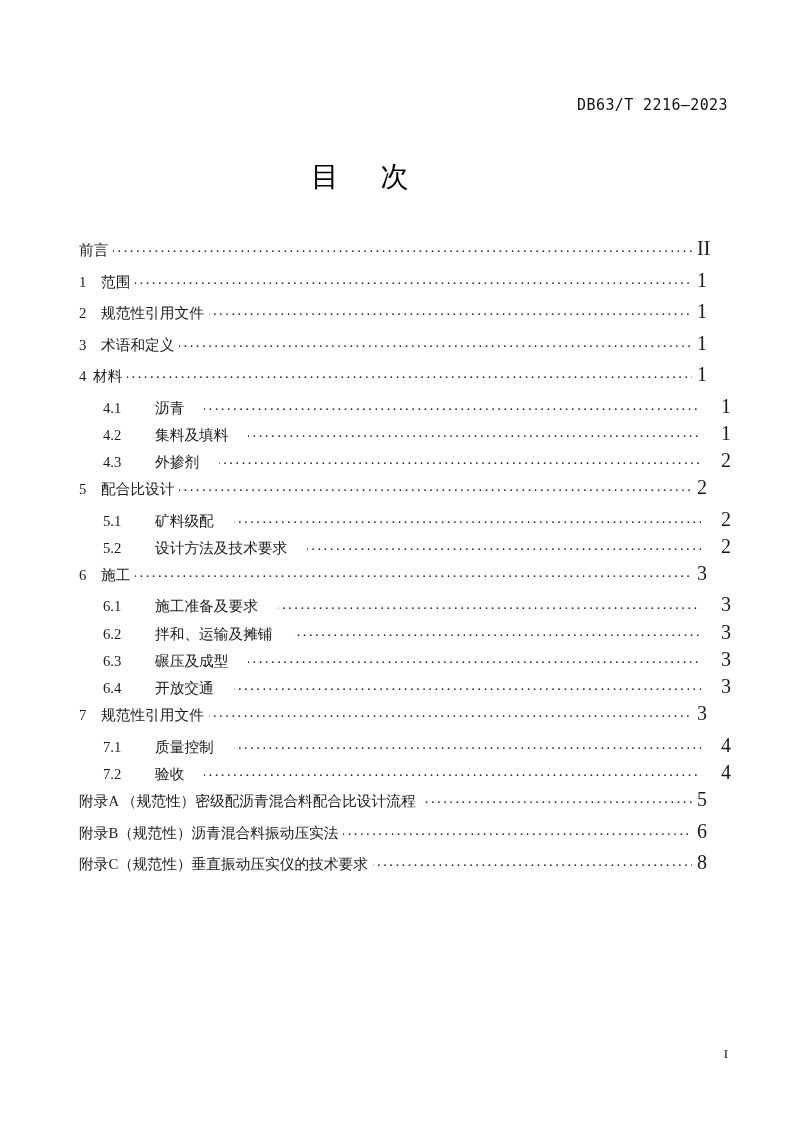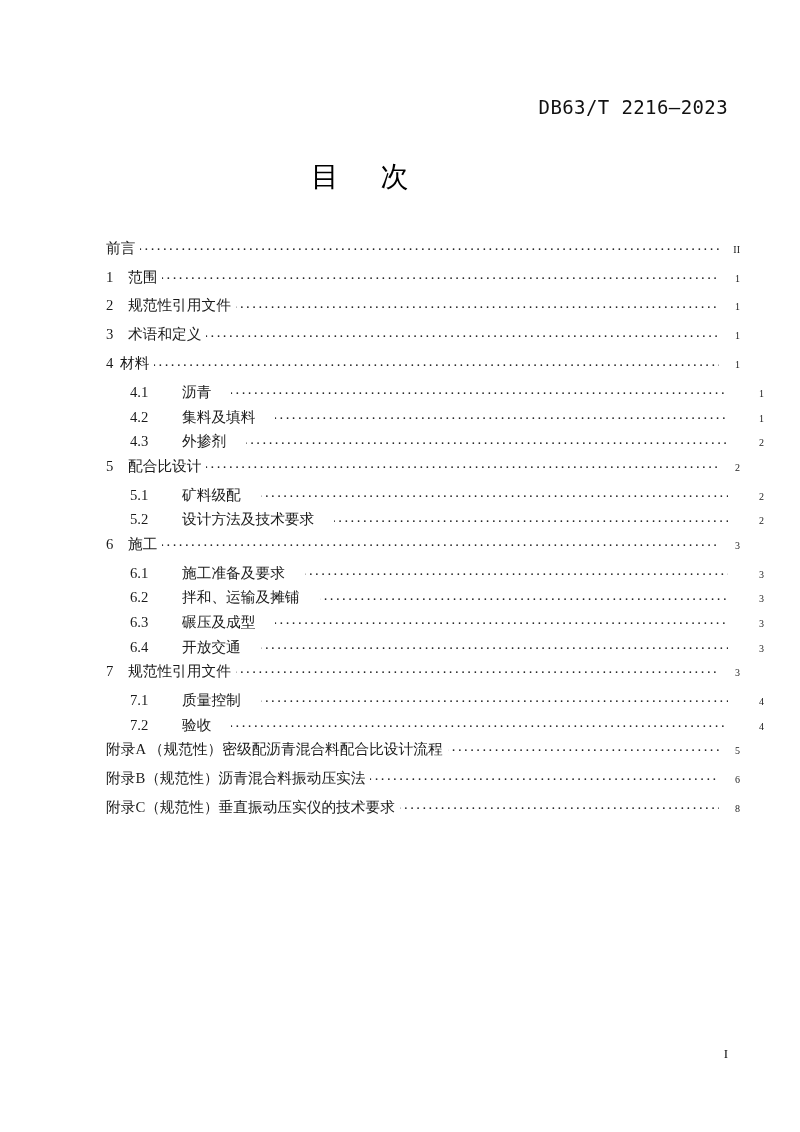--- a/index.html
+++ b/index.html
@@ -16,21 +16,21 @@
     color: #1a1a1a;
     overflow: hidden;
   }
 
   
   .doc-header {
     position: absolute;
     top: 96px;
     right: 72px;
     font-family: "DejaVu Sans Mono", "Liberation Mono", monospace;
-    font-size: 19px;
+    font-size: 15px;
     letter-spacing: 0.4px;
     color: #111;
     white-space: nowrap;
   }
 
   
   .toc-title {
     position: absolute;
     top: 158px;
     left: 0;
@@ -39,21 +39,21 @@
     font-size: 28px;
     letter-spacing: 0.5px;
     color: #000;
   }
   .toc-title .gap { display: inline-block; width: 26px; }
 
   
   .toc {
     position: absolute;
     top: 238px;
-    left: 106px;
+    left: 79px;
     width: 634px;
   }
   .toc-row {
     display: flex;
     align-items: baseline;
     width: 100%;
     font-size: 14.7px;
     line-height: 1;
     white-space: nowrap;
   }
@@ -85,24 +85,24 @@
     position: absolute;
     left: -2px;
     bottom: 0;
     letter-spacing: -0.6px;
     font-size: 14.7px;
     color: #222;
     white-space: nowrap;
   }
   .row-page {
     flex: 0 0 auto;
-    text-align: right;
+    text-align: left;
     min-width: 16px;
     padding-left: 3px;
-    font-size: 10px;
+    font-size: 20px;
   }
 
   
   .footer-page {
     position: absolute;
     bottom: 70px;
     right: 72px;
     font-size: 13px;
     color: #111;
   }

